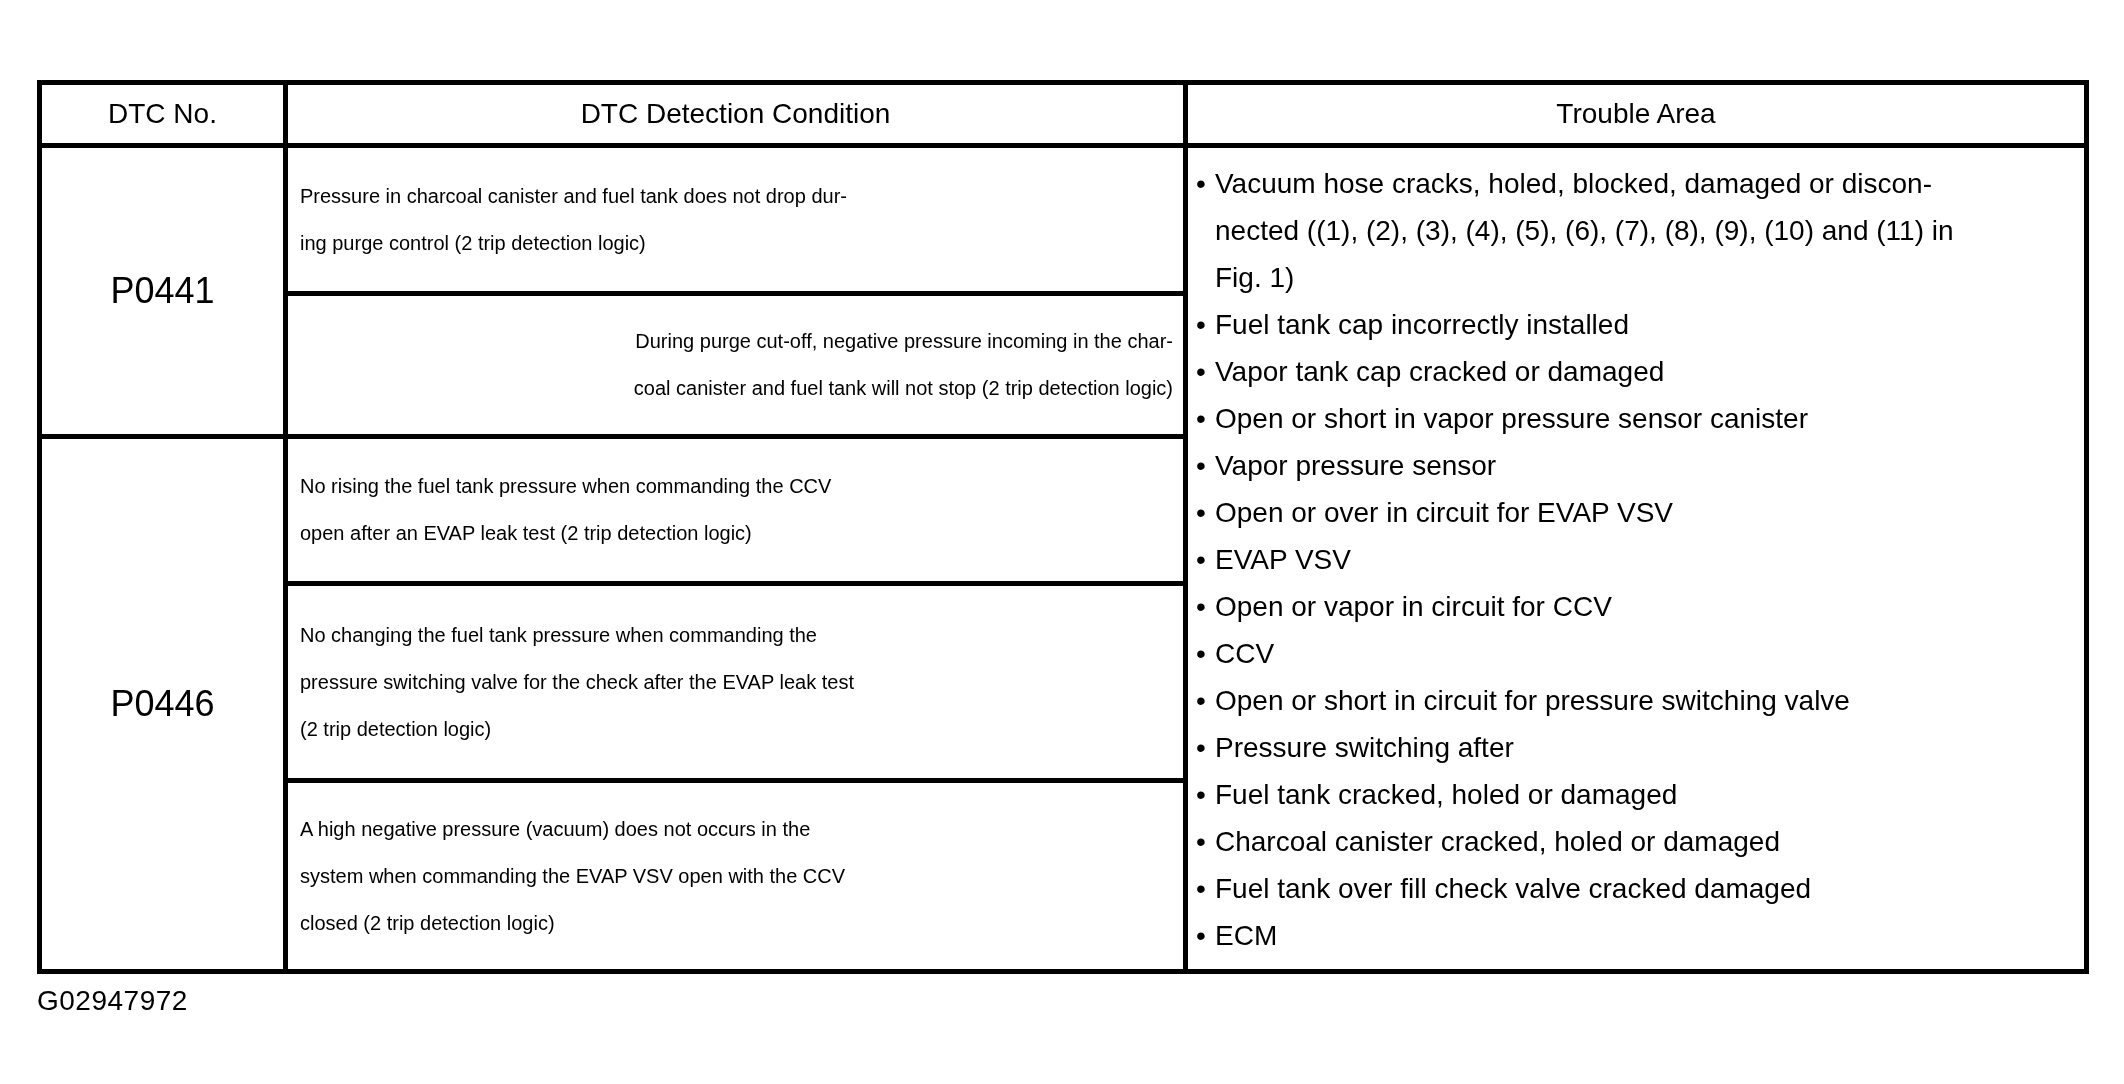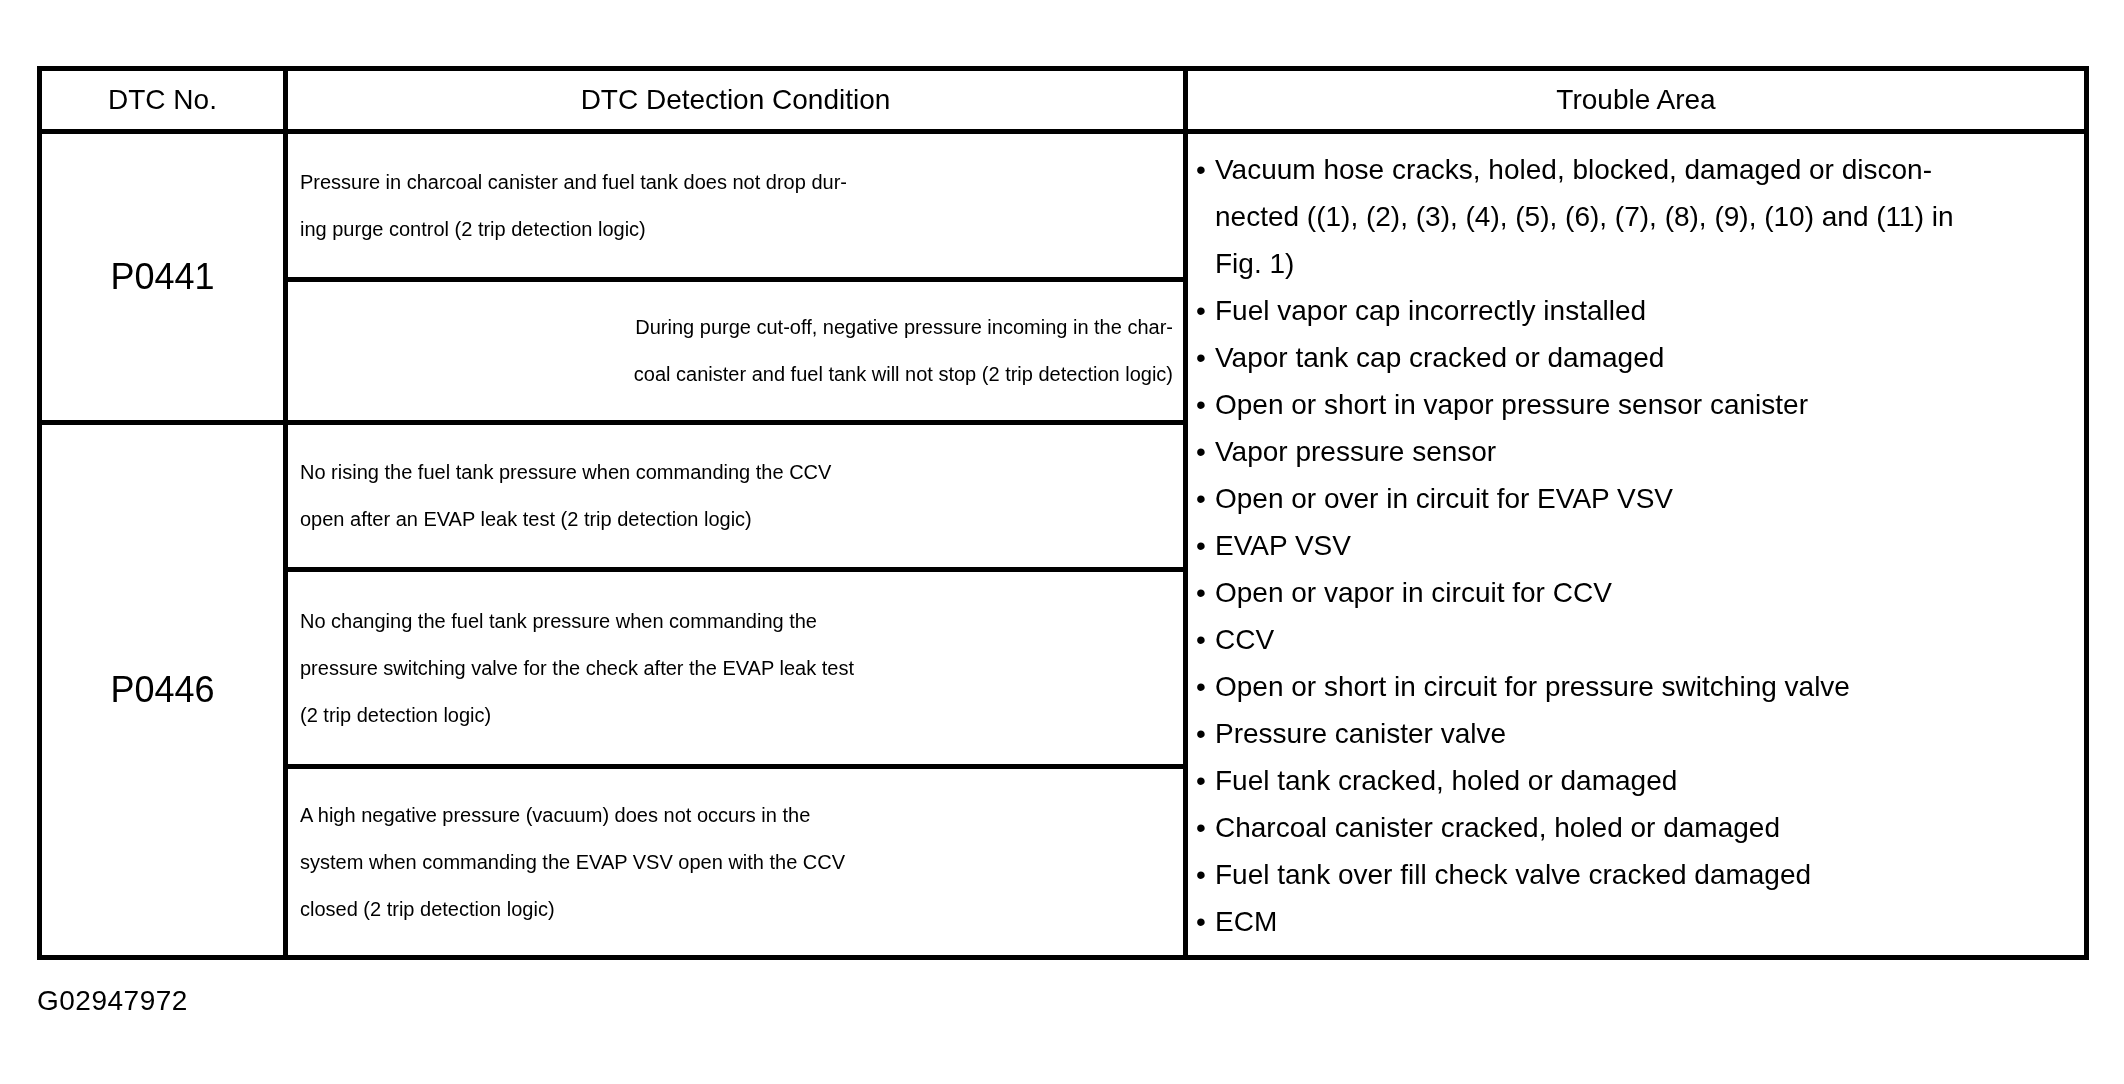--- a/index.html
+++ b/index.html
@@ -8,21 +8,21 @@
     margin: 0; padding: 0;
     width: 2124px; height: 1084px;
     background: var(--paper);
     font-family: "Liberation Sans", sans-serif;
     color: var(--ink);
   }
   .page { position: relative; width: 2124px; height: 1084px; }
 
   table.dtc-table {
     position: absolute;
-    left: 37px; top: 66px;
+    left: 37px; top: 80px;
     width: 2047px;
     border-collapse: collapse;
     table-layout: fixed;
     padding-left: 33px;
   }
   .dtc-table th, .dtc-table td {
     border: 5px solid var(--ink);
     background: var(--paper);
   }
   .dtc-table th {
@@ -91,30 +91,30 @@
         <th>Trouble Area</th>
       </tr>
     </thead>
     <tbody id="table-body">
         <tr style="height: 148px;">
           <td class="dtc-cell" rowspan="2">P0441</td>
           <td class="cond-cell">Pressure in charcoal canister and fuel tank does not drop dur-<br>ing purge control (2 trip detection logic)</td>
           <td class="trouble-cell" rowspan="5">
             <ul class="trouble-list">
               <li><span class="bullet">•</span><span>Vacuum hose cracks, holed, blocked, damaged or discon-<br>nected ((1), (2), (3), (4), (5), (6), (7), (8), (9), (10) and (11) in<br>Fig. 1)</span></li>
-              <li><span class="bullet">•</span><span>Fuel vapor cap incorrectly installed</span></li>
+              <li><span class="bullet">•</span><span>Fuel tank cap incorrectly installed</span></li>
               <li><span class="bullet">•</span><span>Vapor tank cap cracked or damaged</span></li>
               <li><span class="bullet">•</span><span>Open or short in vapor pressure sensor canister</span></li>
               <li><span class="bullet">•</span><span>Vapor pressure sensor</span></li>
               <li><span class="bullet">•</span><span>Open or over in circuit for EVAP VSV</span></li>
               <li><span class="bullet">•</span><span>EVAP VSV</span></li>
               <li><span class="bullet">•</span><span>Open or vapor in circuit for CCV</span></li>
               <li><span class="bullet">•</span><span>CCV</span></li>
               <li><span class="bullet">•</span><span>Open or short in circuit for pressure switching valve</span></li>
-              <li><span class="bullet">•</span><span>Pressure canister valve</span></li>
+              <li><span class="bullet">•</span><span>Pressure switching after</span></li>
               <li><span class="bullet">•</span><span>Fuel tank cracked, holed or damaged</span></li>
               <li><span class="bullet">•</span><span>Charcoal canister cracked, holed or damaged</span></li>
               <li><span class="bullet">•</span><span>Fuel tank over fill check valve cracked damaged</span></li>
               <li><span class="bullet">•</span><span>ECM</span></li>
             </ul>
           </td>
         </tr>
         <tr style="height: 143px; text-align: right;">
           <td class="cond-cell">During purge cut-off, negative pressure incoming in the char-<br>coal canister and fuel tank will not stop (2 trip detection logic)</td>
         </tr>

